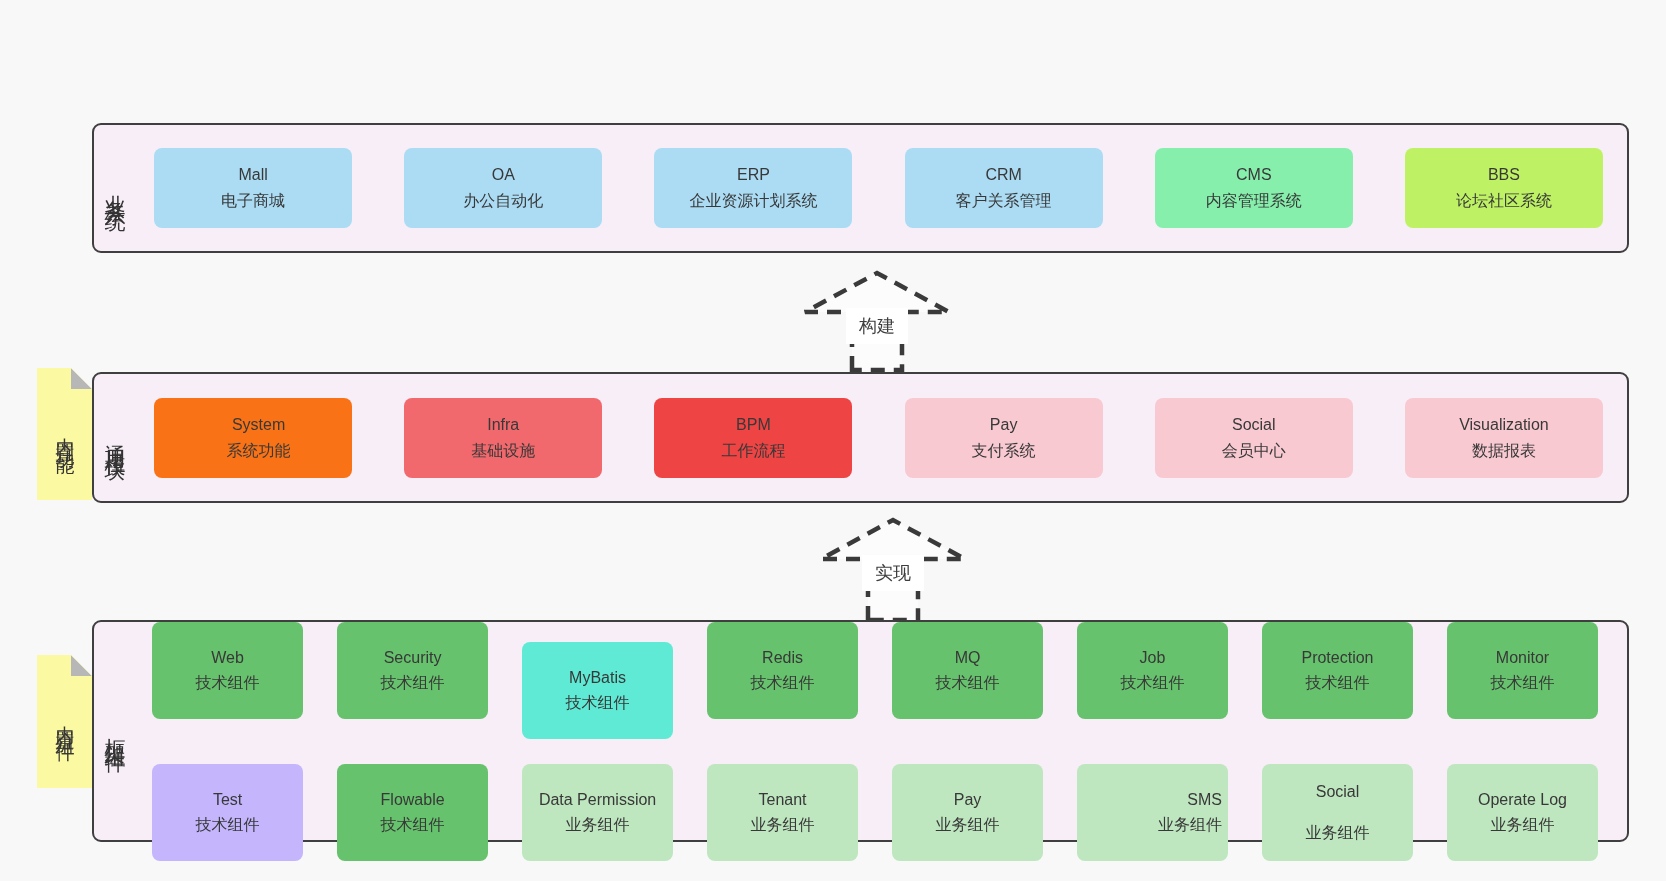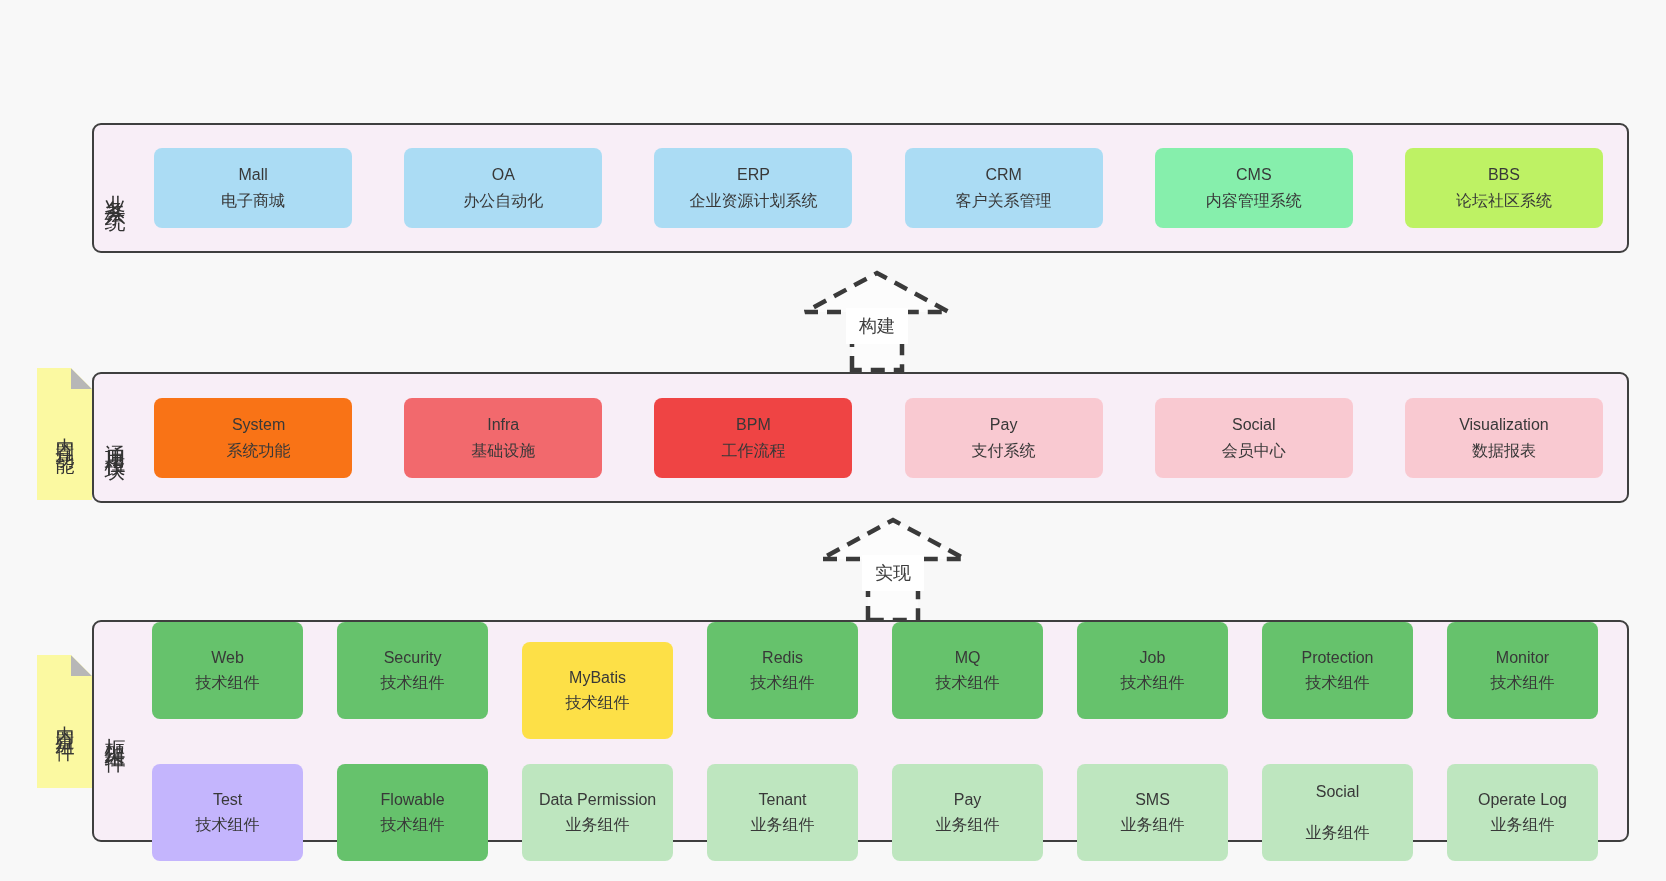--- a/index.html
+++ b/index.html
@@ -198,21 +198,21 @@
     <div class="rows-col">
       <div class="boxes-row">
           <div class="box box-small" style="background: rgb(102, 194, 108);">
             <div class="box-name">Web</div>
             <div class="box-desc">技术组件</div>
           </div>
           <div class="box box-small" style="background: rgb(102, 194, 108);">
             <div class="box-name">Security</div>
             <div class="box-desc">技术组件</div>
           </div>
-          <div class="box box-small" style="background: #fde047; margin-top: 40px;">
+          <div class="box box-small" style="background: #5eead4; margin-top: 40px;">
             <div class="box-name">MyBatis</div>
             <div class="box-desc">技术组件</div>
           </div>
           <div class="box box-small" style="background: rgb(102, 194, 108);">
             <div class="box-name">Redis</div>
             <div class="box-desc">技术组件</div>
           </div>
           <div class="box box-small" style="background: rgb(102, 194, 108);">
             <div class="box-name">MQ</div>
             <div class="box-desc">技术组件</div>
@@ -244,21 +244,21 @@
             <div class="box-desc">业务组件</div>
           </div>
           <div class="box box-small" style="background: rgb(190, 230, 191);">
             <div class="box-name">Tenant</div>
             <div class="box-desc">业务组件</div>
           </div>
           <div class="box box-small" style="background: rgb(190, 230, 191);">
             <div class="box-name">Pay</div>
             <div class="box-desc">业务组件</div>
           </div>
-          <div class="box box-small" style="background: rgb(190, 230, 191);">
+          <div class="box box-small" style="background: rgb(190, 230, 191); align-items: flex-end;">
             <div class="box-name">SMS</div>
             <div class="box-desc">业务组件</div>
           </div>
           <div class="box box-small" style="background: rgb(190, 230, 191); gap: 16px;">
             <div class="box-name">Social</div>
             <div class="box-desc">业务组件</div>
           </div>
           <div class="box box-small" style="background: rgb(190, 230, 191);">
             <div class="box-name">Operate Log</div>
             <div class="box-desc">业务组件</div>

